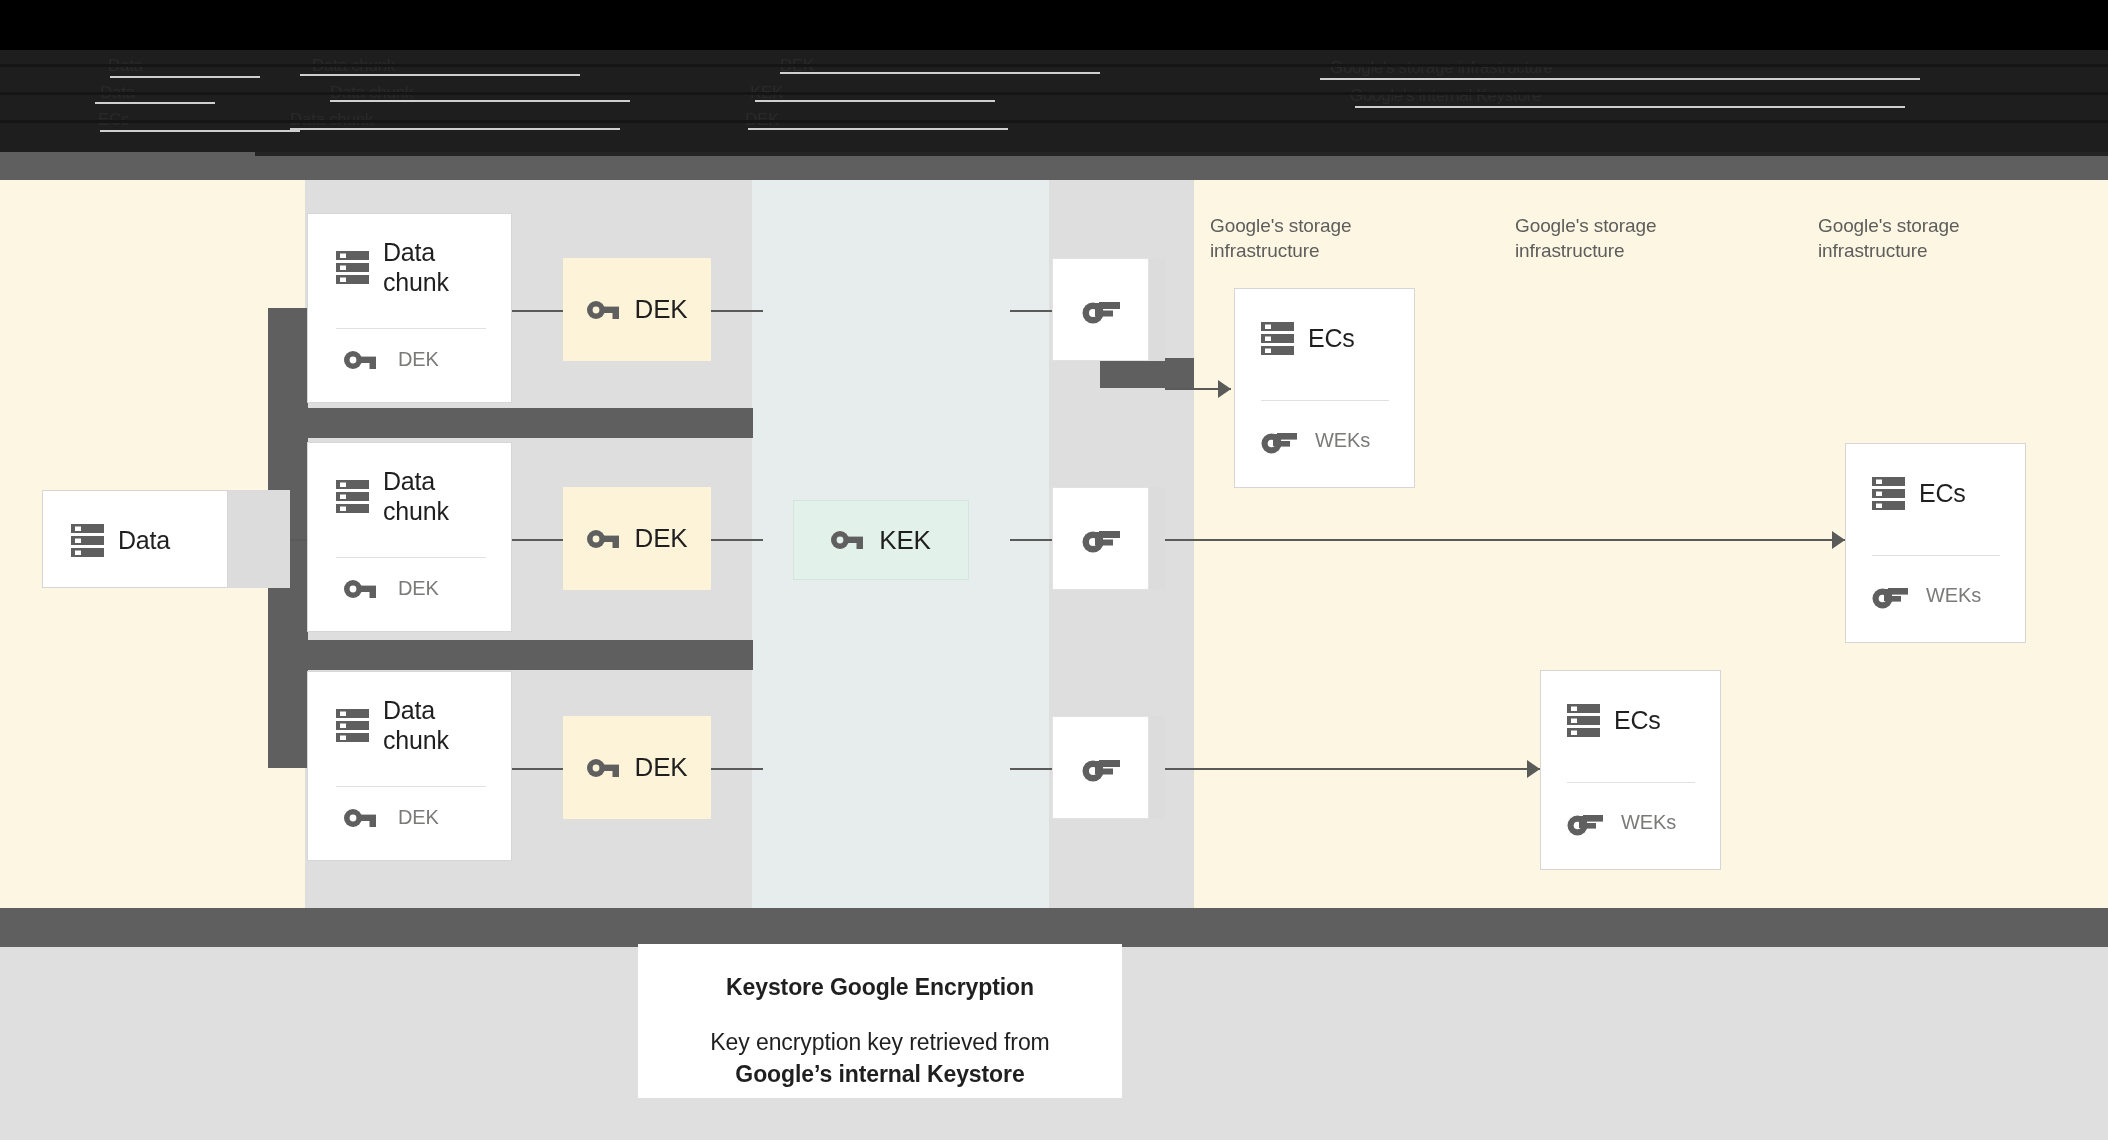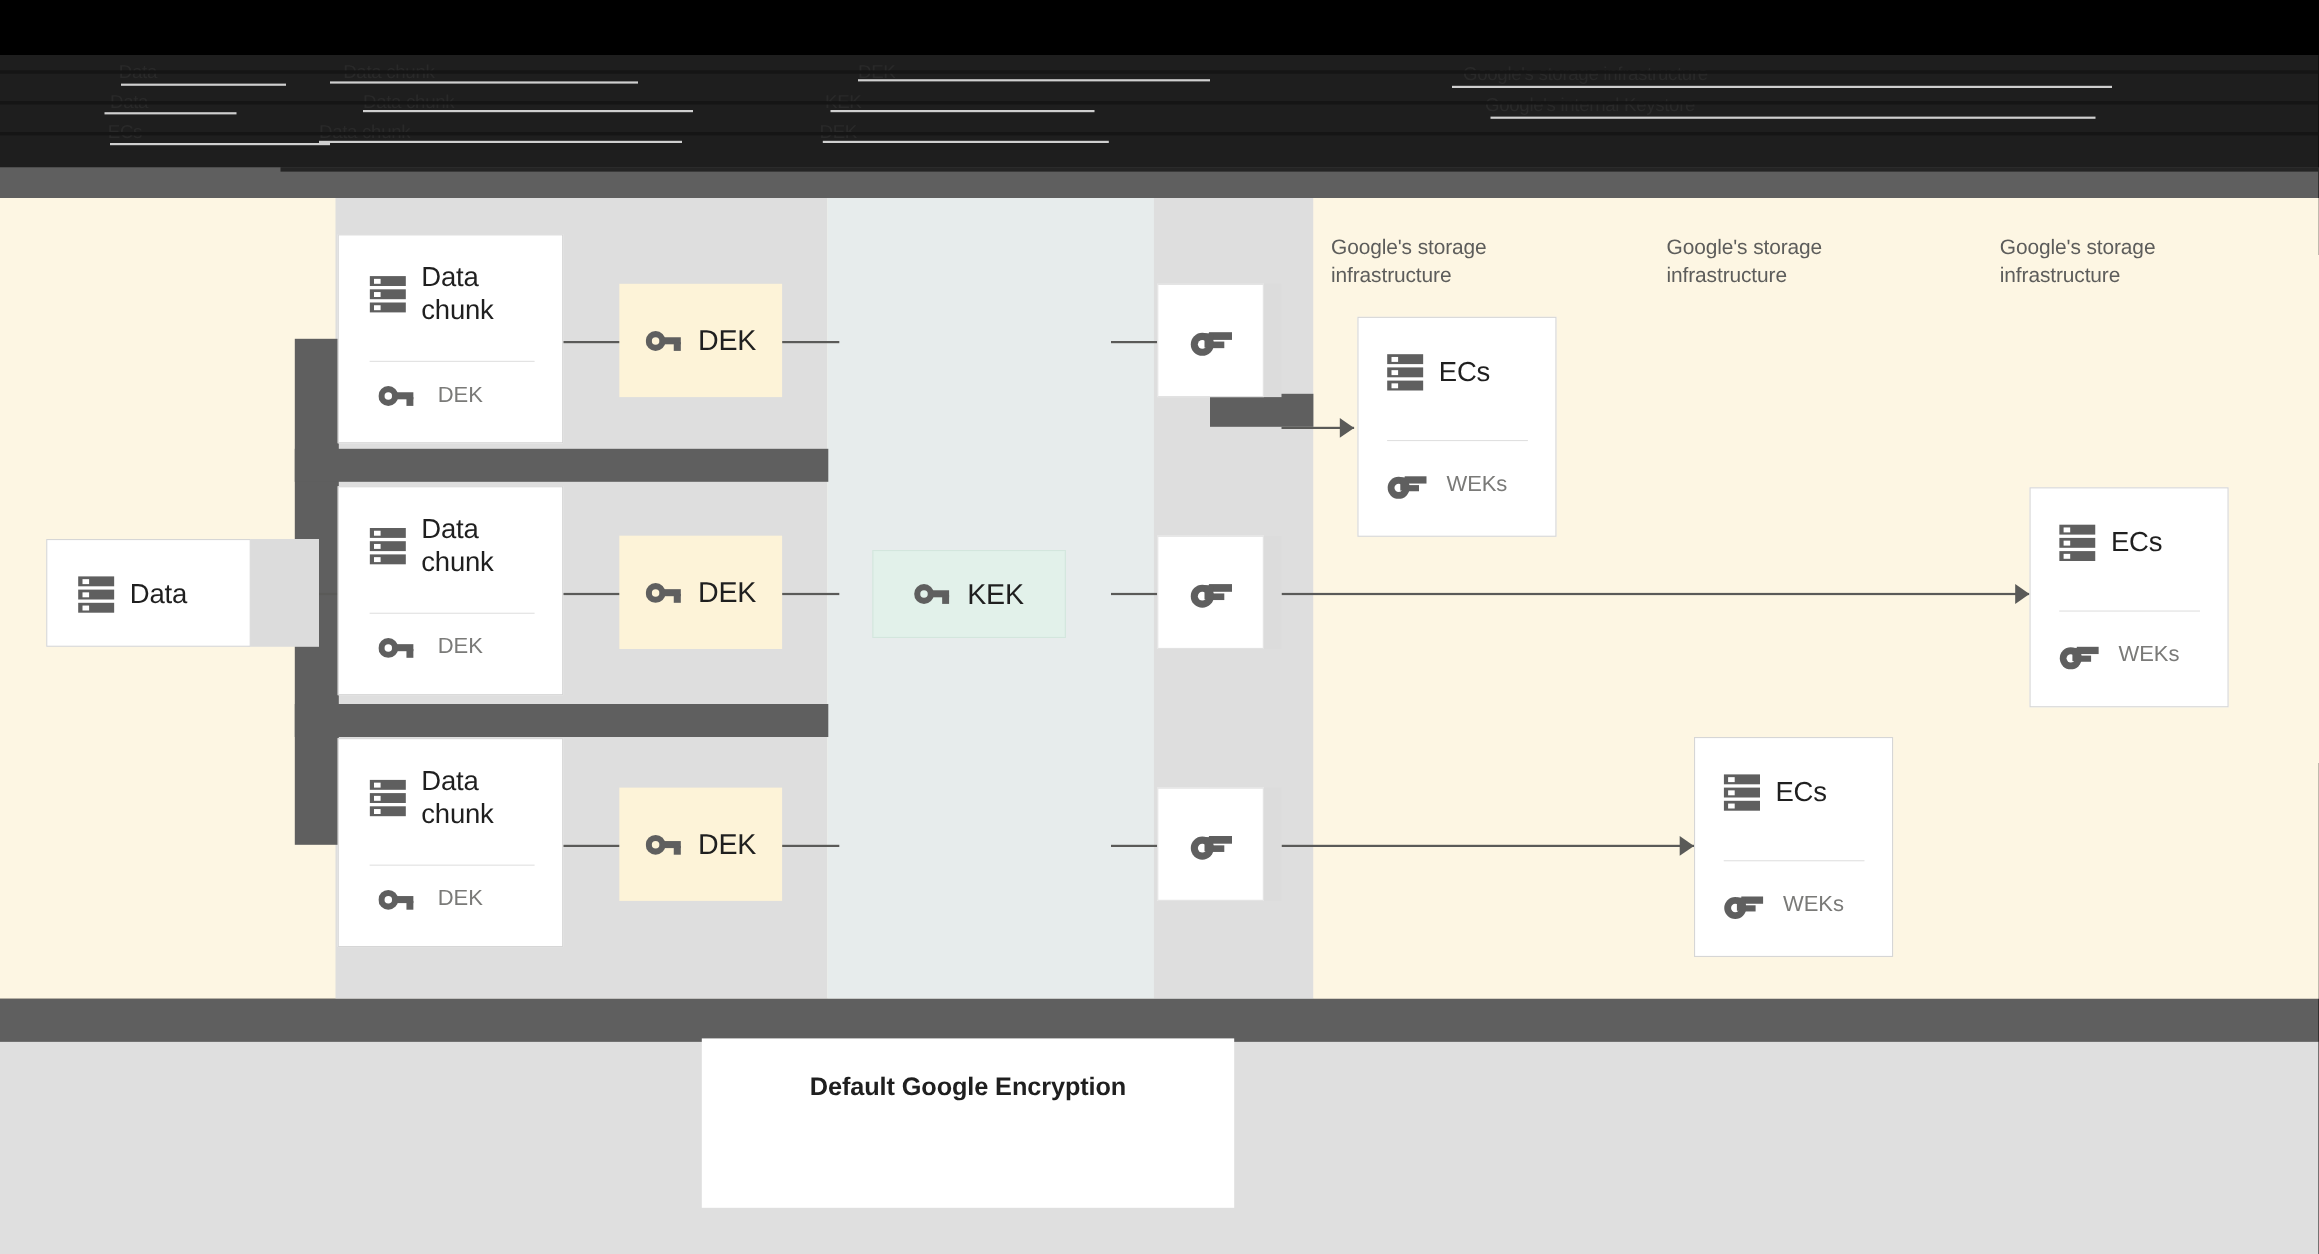--- a/index.html
+++ b/index.html
@@ -538,16 +538,20 @@
           <rect x="16" y="6" width="20" height="6.6" fill="#5f5f5f"></rect>
           <rect x="16" y="14" width="13" height="5.6" fill="#5f5f5f"></rect>
           <rect x="12" y="7" width="8" height="12" fill="#5f5f5f"></rect>
         </svg>
       </span>
       <span class="card-sub">WEKs</span>
     </div>
   </div>
 
   <div class="caption" style="left:638px; top:944px; width:484px; height:154px;">
-    <div class="caption-title">Default Google Encryption</div>
+    <div class="caption-title">Keystore Google Encryption</div>
+    <div class="caption-body">
+      <span>Key encryption key retrieved from</span><br>
+      <b>Google’s internal Keystore</b>
+    </div>
   </div>
 
 </div>
 
 </body></html>

